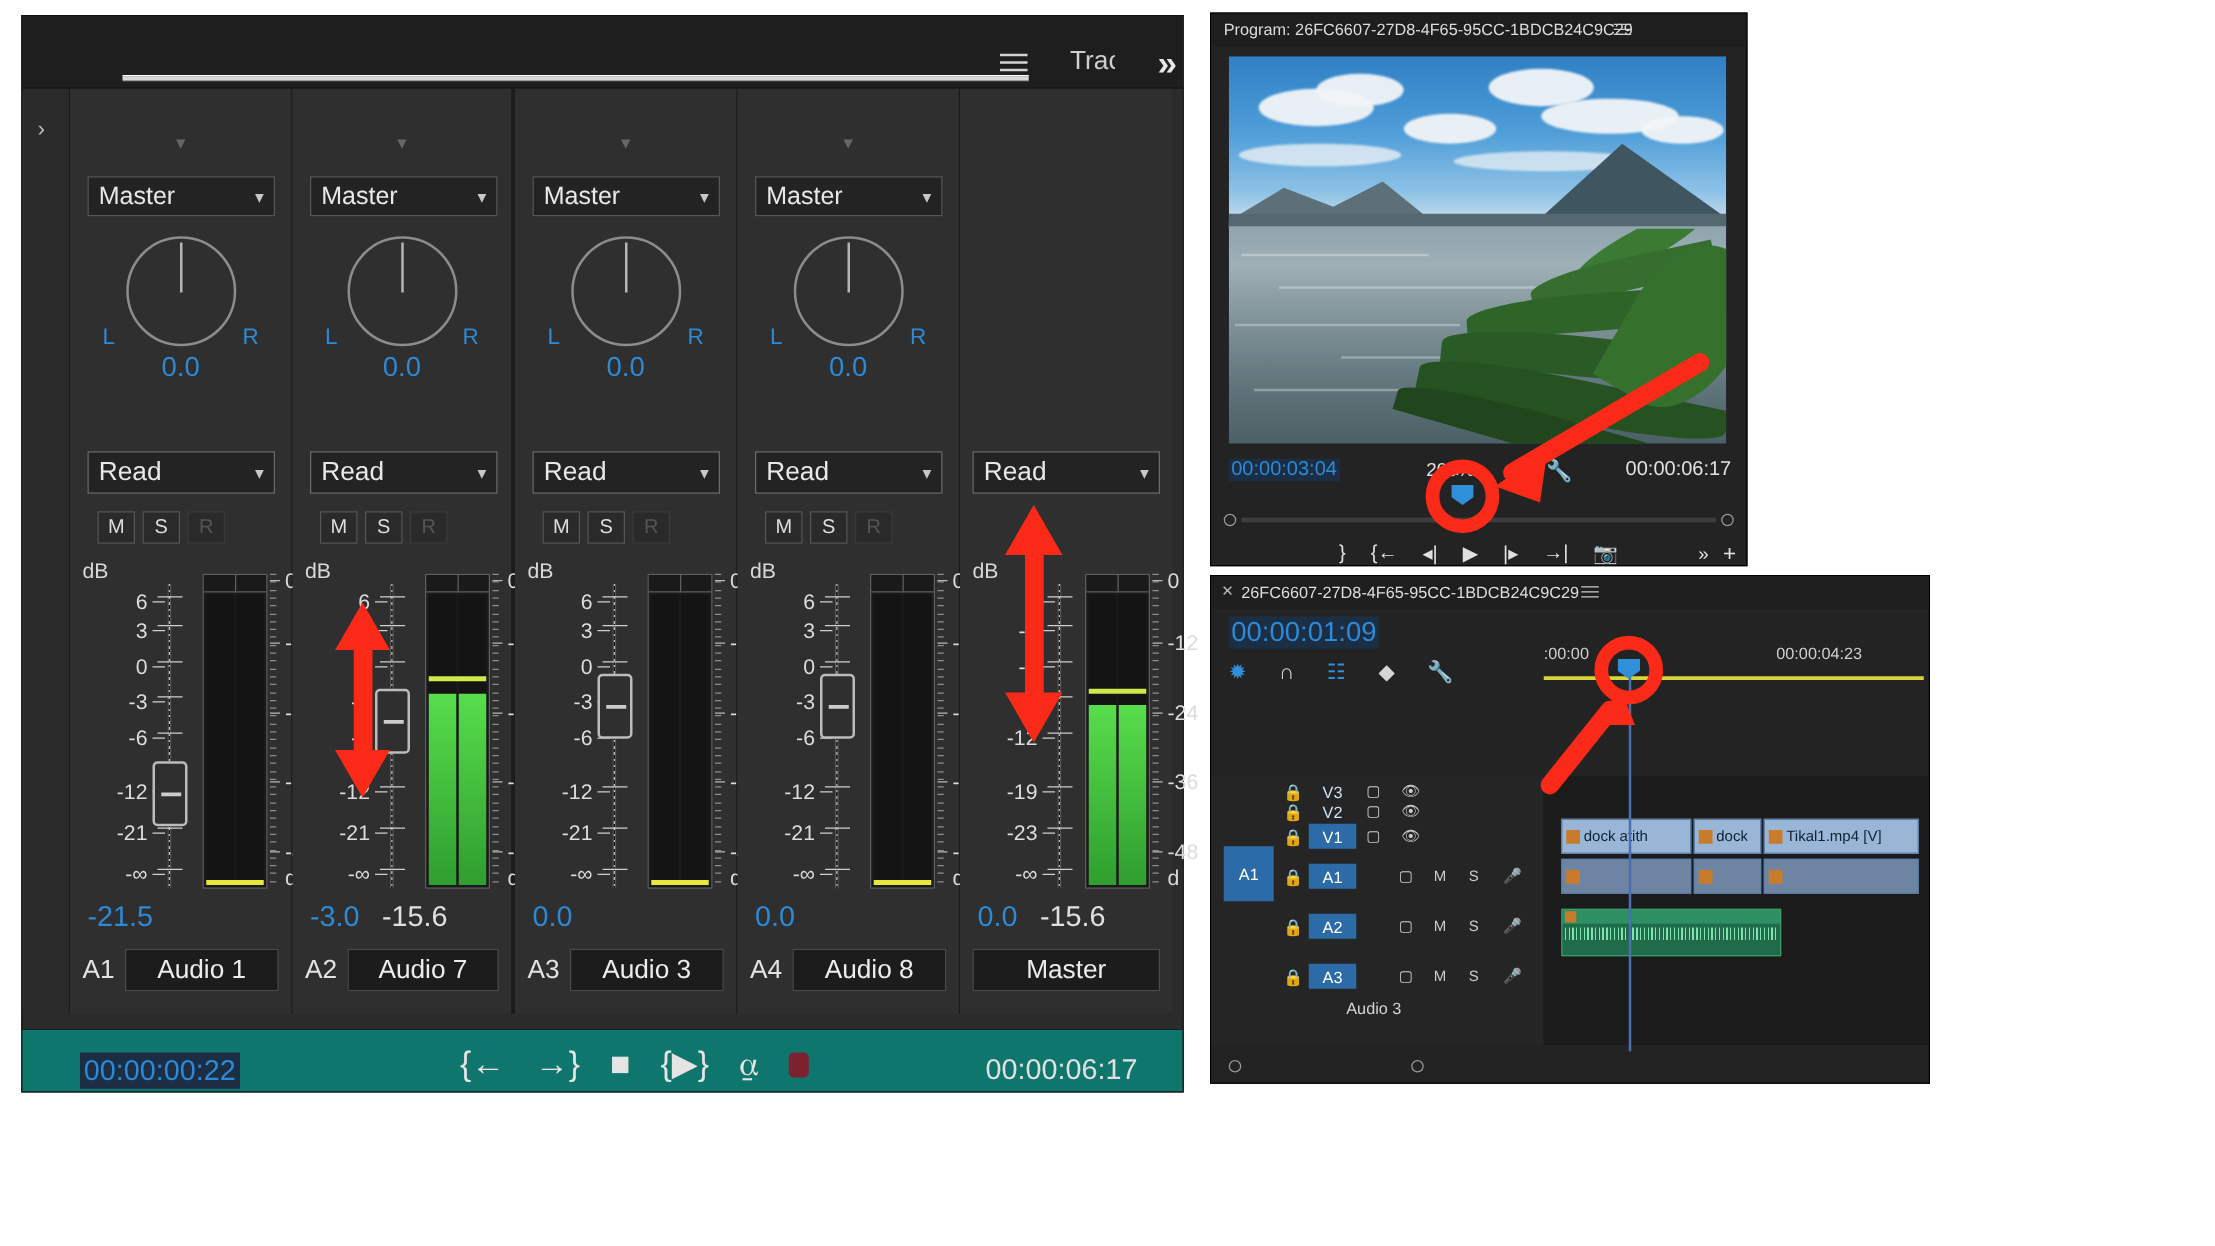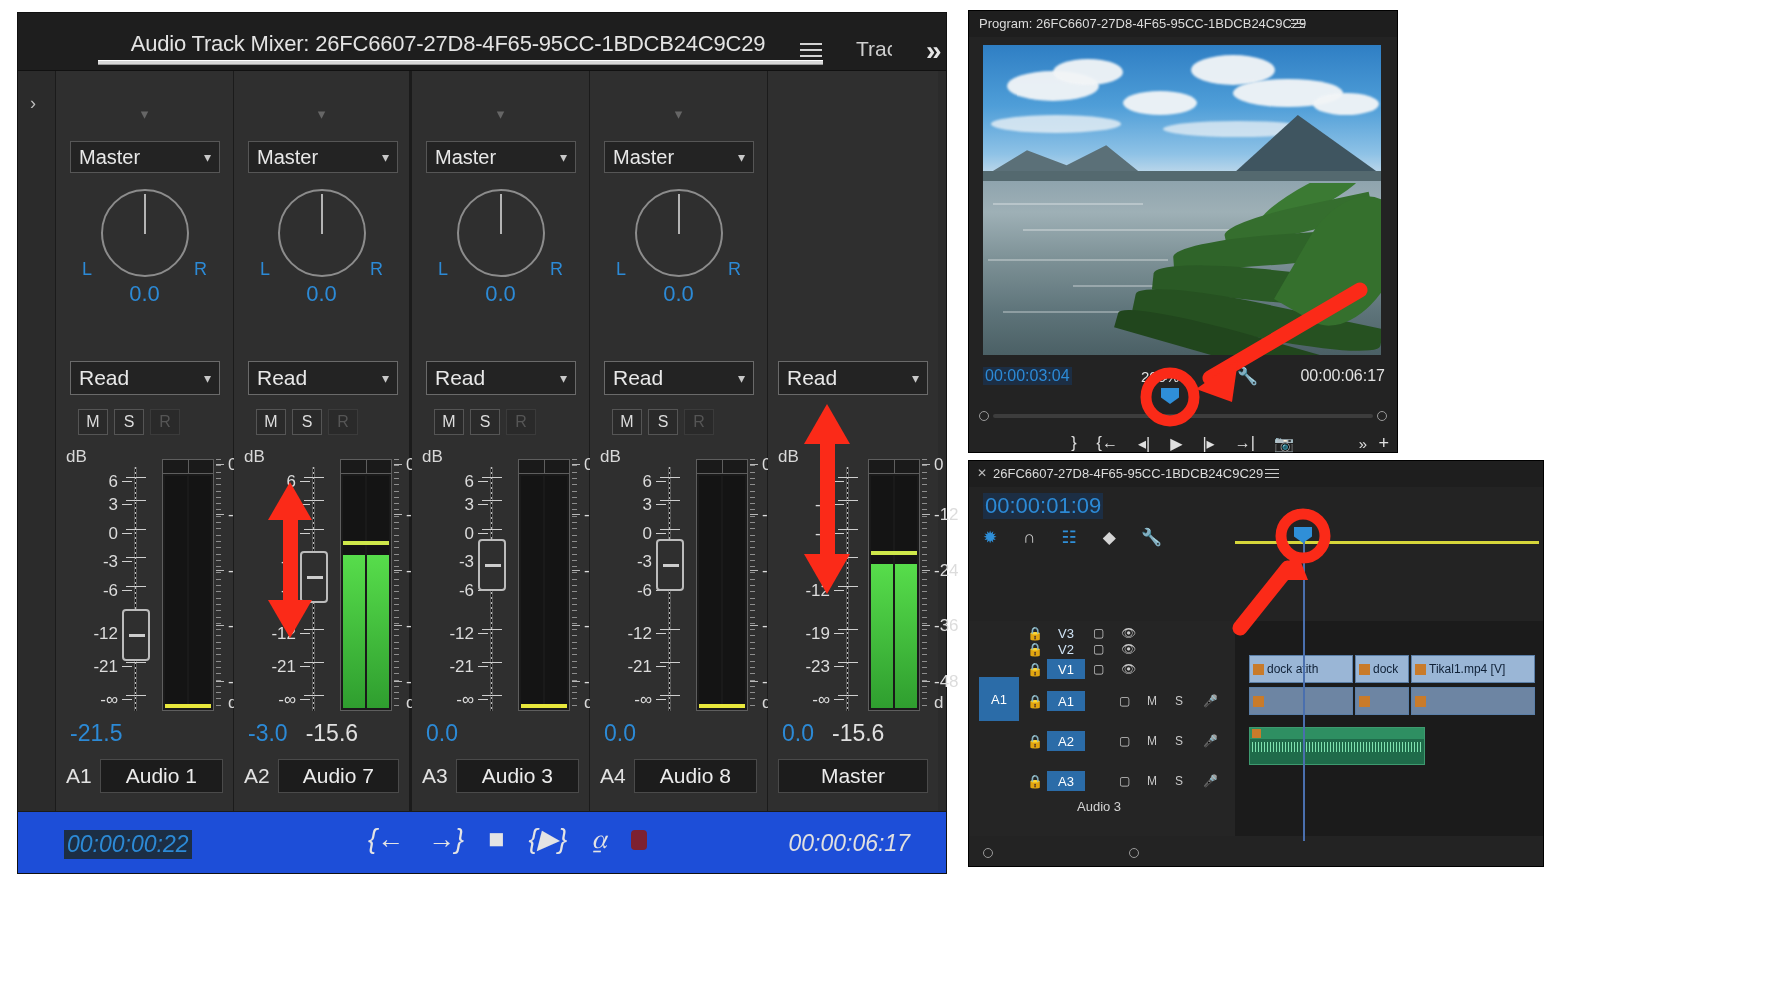--- a/index.html
+++ b/index.html
@@ -138,23 +138,22 @@
   .gainval .g2 { color:#e0e0e0; margin-left: 18px; }
 
   .trackrow { position:absolute; bottom: 18px; left: 10px; right: 10px; height: 34px; display:flex; align-items:center; gap: 8px; }
   .trackrow .tnum { color:#e3e3e3; font-size: 21px; }
   .trackrow .tname {
     flex:1; height: 34px; background:#1c1c1c; border:1px solid #4a4a4a;
     color:#ececec; font-size: 21px; display:flex; align-items:center; justify-content:center;
   }
 
   .atm-bottombar {
-    position:absolute; left:0; right:0; bottom:0; height: 62px; background:#1d4ed8;
+    position:absolute; left:0; right:0; bottom:0; height: 50px; background:#0f766e;
     border-top:1px solid #1b1b1b;
-    font-style:italic;
   }
   .tc-left { position:absolute; left: 46px; top: 18px; color:#2c8ad6; font-size: 23px; background:#1c2e44; padding:1px 3px; }
   .tc-right { position:absolute; right: 36px; top: 18px; color:#e0e0e0; font-size: 23px; }
   .transport { position:absolute; left: 350px; top: 14px; display:flex; gap: 24px; align-items:center; }
   .transport .ti { color:#e4e4e4; font-size: 27px; line-height: 1; }
   .transport .rec { width:16px; height:20px; border-radius:4px; background:#7d2130; }
 
   
   .pgm {
     position:absolute; left: 968px; top: 10px; width: 430px; height: 443px;
@@ -239,21 +238,20 @@
   .ann { position:absolute; pointer-events:none; }
   .rd { fill:#fb2a18; }
 </style>
 </head>
 <body>
 
 <div class="stage">
 
   <div class="atm">
     <div class="atm-titlebar">
-      <div class="atm-title">Audio Track Mixer: 26FC6607-27D8-4F65-95CC-1BDCB24C9C29</div>
       <div class="atm-title-underline"></div>
       <div class="atm-hamburger">
           <i></i>
           <i></i>
           <i></i>
         </div>
       <div class="atm-effects-tab">Track</div>
       <div class="atm-chevrons">»</div>
     </div>
 
@@ -999,20 +997,24 @@
     <div class="tl-tc">00:00:01:09</div>
 
     <div class="tl-tools">
       <span class="ic active">✹</span>
       <span class="ic">∩</span>
       <span class="ic active">☷</span>
       <span class="ic">◆</span>
       <span class="ic">🔧</span>
     </div>
 
+    <div class="tl-ruler">
+      <div class="rl" style="left: 0px;">:00:00</div>
+      <div class="rl" style="left: 186px;">00:00:04:23</div>
+    </div>
     <div class="tl-yellowbar"></div>
 
     <div class="tl-headers">
       <div class="a1-target" style="top: 56px;">A1</div>
 
       <div class="trk" style="top:0px; position:absolute; width:100%;">
         <span class="lock">🔒</span>
         <span class="nm">V3</span>
         <span class="ic i1">▢</span>
         <span class="ic i2">👁</span>

